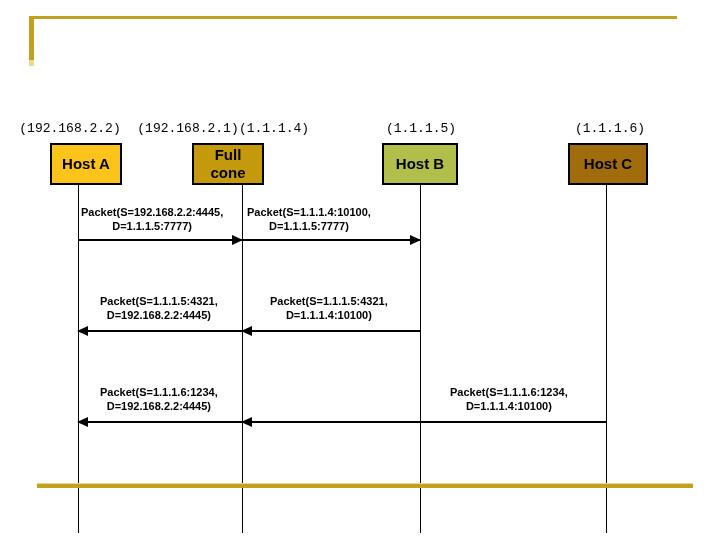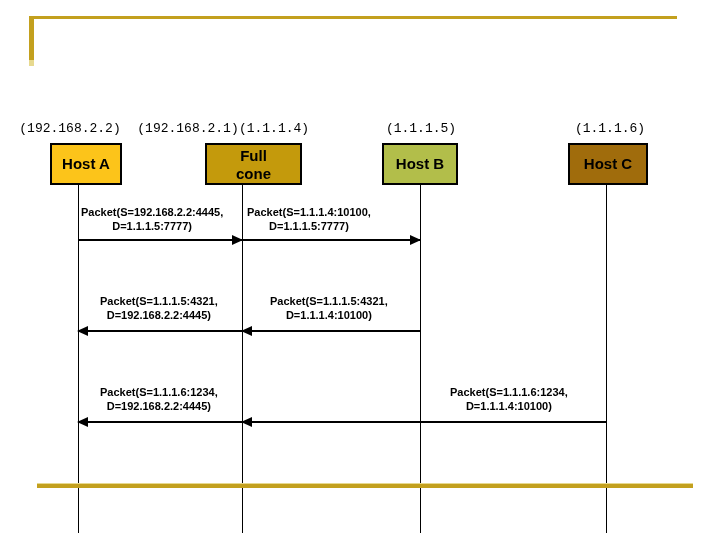--- a/index.html
+++ b/index.html
@@ -22,21 +22,21 @@
     font-size:13px;white-space:nowrap;font-family:Liberation Mono, monospace;
   }
   
   .node{
     position:absolute;top:143px;height:42px;box-sizing:border-box;
     border:2px solid #000;display:flex;flex-direction:column;
     align-items:center;justify-content:center;
     font-size:15px;font-weight:bold;line-height:18px;text-align:center;
   }
   .box-a{left:50px;width:72px;background:var(--host_a_fill,#FCC41A);}
-  .box-nat{left:205px;width:97px;background:var(--nat_fill,#C49A0C);justify-content:flex-end;}
+  .box-nat{left:192px;width:72px;background:var(--nat_fill,#C49A0C);}
   .box-b{left:382px;width:76px;background:var(--host_b_fill,#B2BE4A);}
   .box-c{left:568px;width:80px;background:var(--host_c_fill,#A06C0C);}
   
   .lifeline{position:absolute;top:185px;height:348px;width:1px;background:#000;}
   
   .arrow{position:absolute;height:2px;background:#000;}
   .head{position:absolute;top:-4px;width:0;height:0;border-top:5px solid transparent;border-bottom:5px solid transparent;}
   .head-right{right:-1px;border-left:11px solid #000;}
   .head-left{left:-1px;border-right:11px solid #000;}
   

